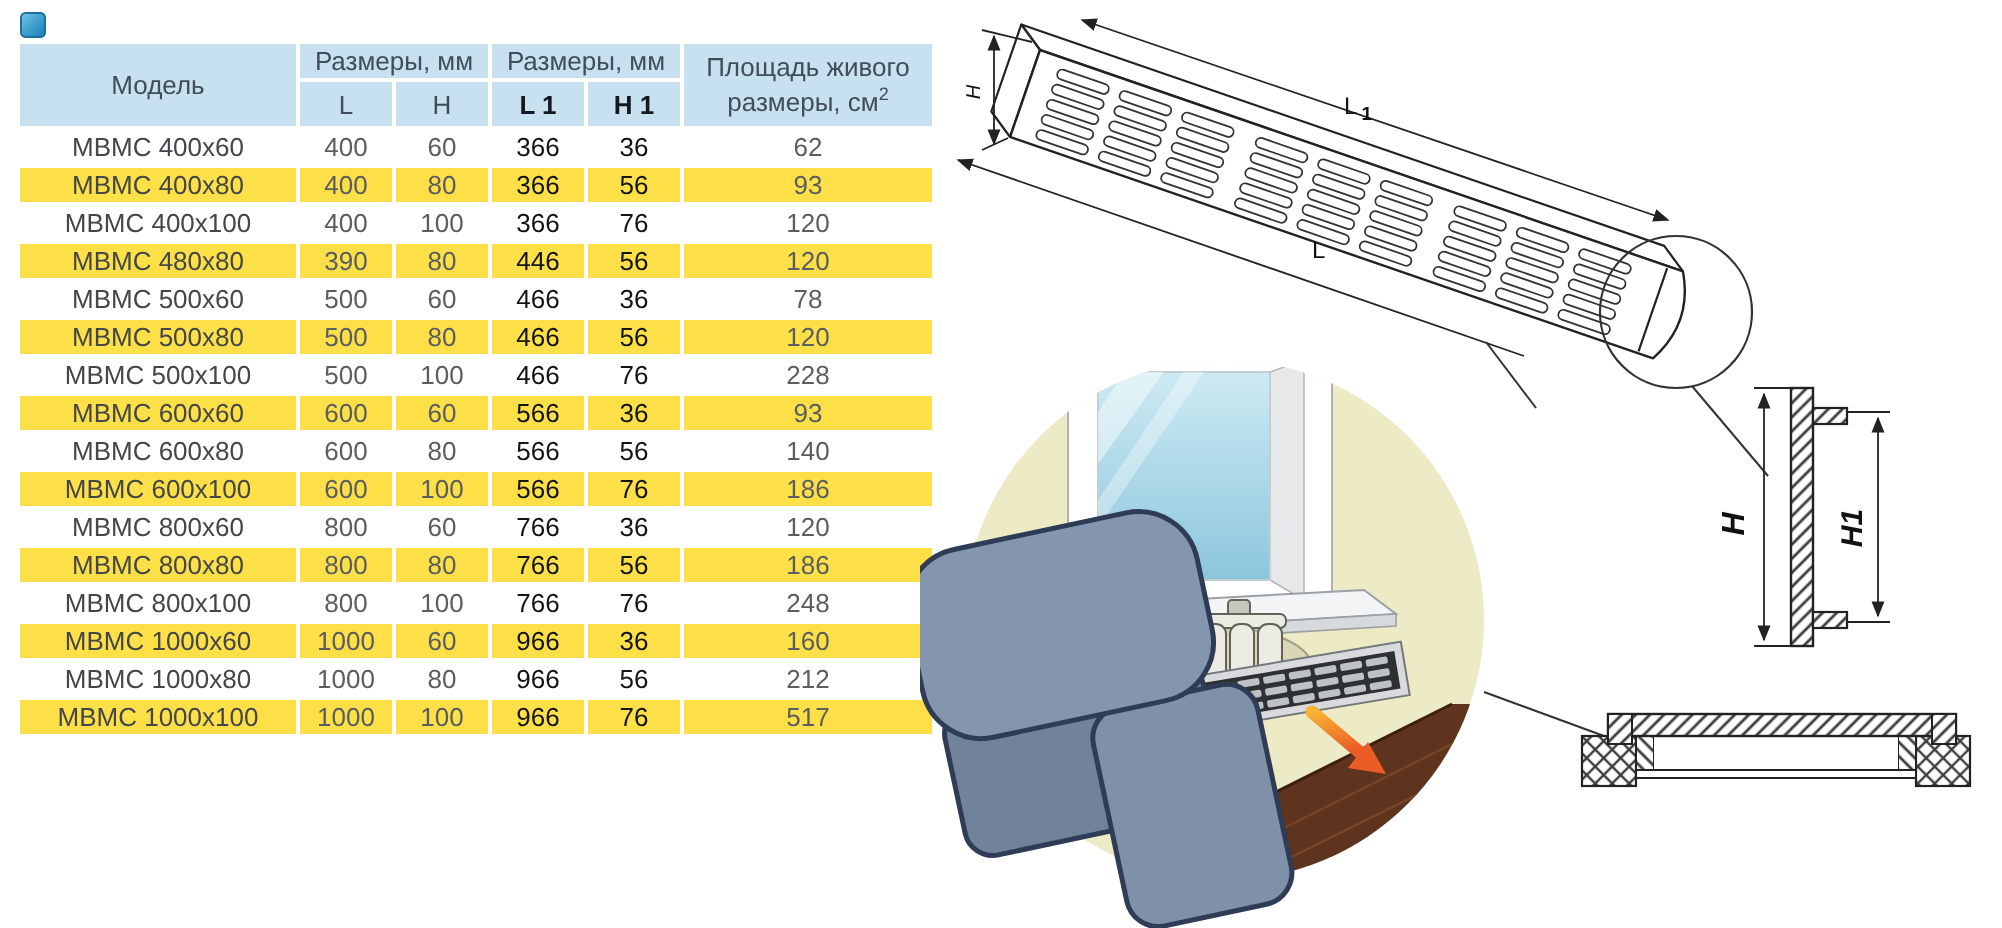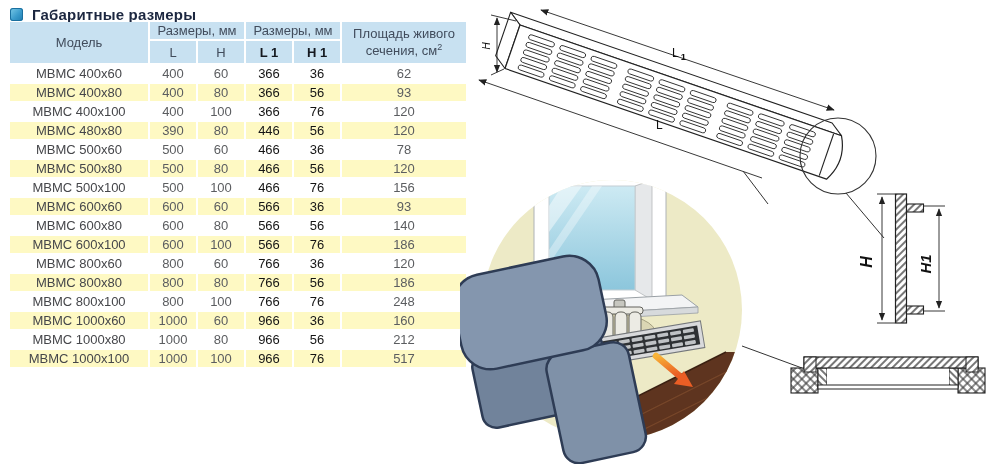--- a/index.html
+++ b/index.html
@@ -17,42 +17,41 @@
   th.h-model{width:132px;}
   th.h-col{height:20px;}
   th.h-col.b1{color:#14181f;font-weight:bold;}
   th.h-area{width:118px;line-height:1.25;margin-left:32px;}
   th.h-area sup{font-size:9px;}
   td{height:17px;padding:0 3px;text-align:center;white-space:nowrap;line-height:17px;}
   td.model{width:132px;color:#45464a;}
   td.c-l,td.c-h{width:40px;color:#5b5d60;}
   td.c-l1,td.c-h1{width:40px;color:#141414;font-weight:normal;}
   td.c-area{width:118px;color:#5b5d60;}
-  tr.stripe td{background:#fef9c3;}
+  tr.stripe td{background:#fde047;}
 
   .draw-pane{position:absolute;left:460px;top:0;width:541px;height:464px;}
   svg text{font-family:"Liberation Sans",sans-serif;}
 </style>
 </head>
 <body>
 
 <div class="title-row">
   <span class="bullet"></span>
-  <span class="page-title">Габаритные размеры</span>
 </div>
 
 <table class="dim">
   <thead>
     <tr>
       <th class="h-model" rowspan="2">Модель</th>
       <th colspan="2">Размеры, мм</th>
       <th colspan="2">Размеры, мм</th>
       <th class="h-area" rowspan="2">
         <span>Площадь живого</span><br>
-        <span>сечения, см</span><sup>2</sup>
+        <span>размеры, см</span><sup>2</sup>
       </th>
     </tr>
     <tr>
       <th class="h-col">L</th>
       <th class="h-col">H</th>
       <th class="h-col b1">L 1</th>
       <th class="h-col b1">H 1</th>
     </tr>
   </thead>
   <tbody>
@@ -103,21 +102,21 @@
         <td class="c-l1">466</td>
         <td class="c-h1">56</td>
         <td class="c-area">120</td>
       </tr>
       <tr>
         <td class="model">МВМС 500x100</td>
         <td class="c-l">500</td>
         <td class="c-h">100</td>
         <td class="c-l1">466</td>
         <td class="c-h1">76</td>
-        <td class="c-area">156</td>
+        <td class="c-area">228</td>
       </tr>
       <tr class="stripe">
         <td class="model">МВМС 600x60</td>
         <td class="c-l">600</td>
         <td class="c-h">60</td>
         <td class="c-l1">566</td>
         <td class="c-h1">36</td>
         <td class="c-area">93</td>
       </tr>
       <tr>

